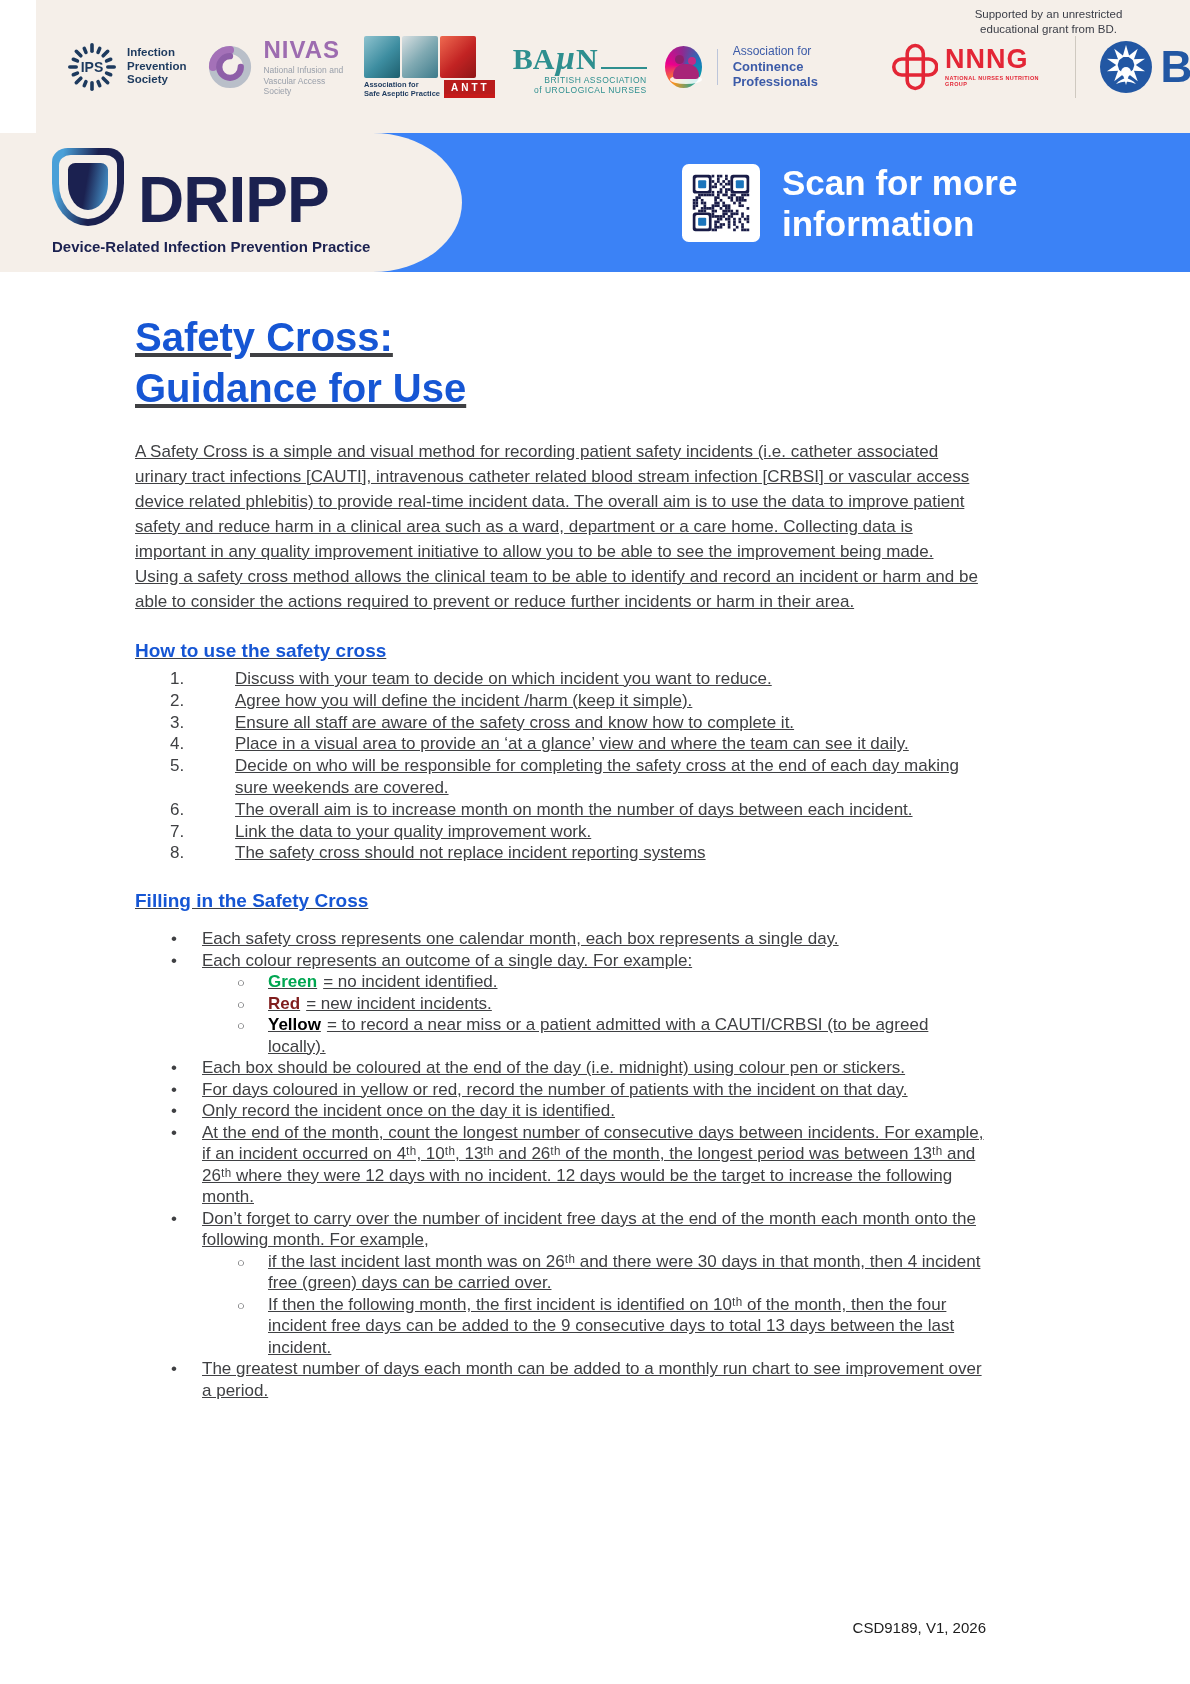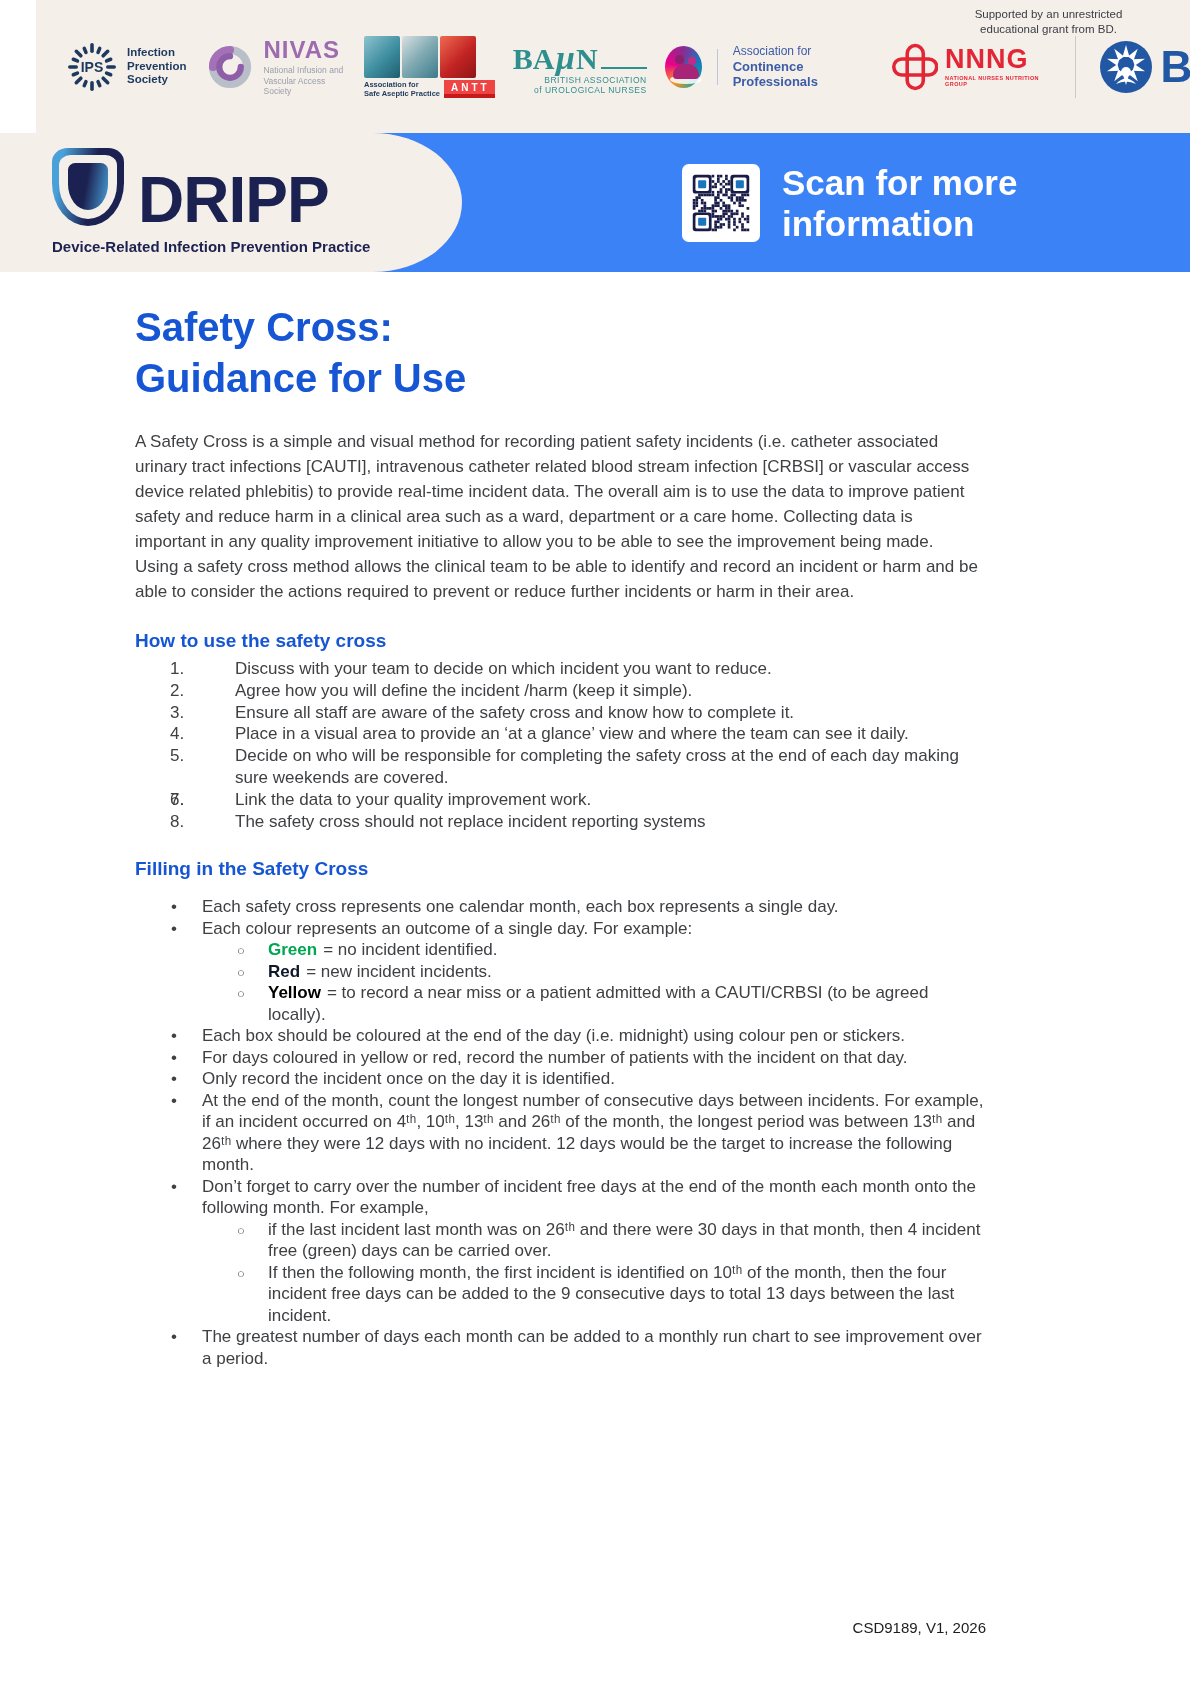--- a/index.html
+++ b/index.html
@@ -32,21 +32,21 @@
   
   .antt-block{ display:block; }
   .antt-photos{ display:flex; gap:2px; }
   .antt-photo{ width:36px; height:42px; border-radius:2px; }
   .antt-photo.p1{ background:linear-gradient(135deg,#8fc3cf 0%,#3d8da0 55%,#1d5f6e 100%); }
   .antt-photo.p2{ background:linear-gradient(135deg,#d9e0e2 0%,#7fa9b2 50%,#3c7a8a 100%); }
   .antt-photo.p3{ background:linear-gradient(135deg,#ef6a50 0%,#c22323 55%,#8f1616 100%); }
   .antt-bottom{ display:flex; align-items:flex-start; margin-top:2px; gap:4px; }
   .antt-caption{ font-size:7.5px; line-height:9px; font-weight:bold; color:#1d3a5e; white-space:nowrap; }
   .antt-badge{ display:inline-block; }
-  .antt-badge .badge-top{ background:#ef4444; color:#ffffff; font-size:10px; font-weight:bold;
+  .antt-badge .badge-top{ background:#b91c1c; color:#ffffff; font-size:10px; font-weight:bold;
      letter-spacing:3px; padding:2px 5px 1px 7px; }
   .antt-badge .badge-strip{ height:4px; background:#c61a1a; }
   
   .baun-text{ color:#2e8f8f; }
   .baun-name{ font-family:"Liberation Serif","DejaVu Serif",serif; font-weight:bold;
      font-size:30px; letter-spacing:0; display:flex; align-items:baseline; }
   .baun-script{ font-style:italic; font-size:34px; margin:0 1px; }
   .baun-swoosh{ display:inline-block; width:46px; height:2px; background:#2e8f8f; margin-left:3px; margin-bottom:6px; }
   .baun-sub{ font-size:8.5px; line-height:10px; letter-spacing:0.5px; text-align:right; margin-top:-2px; }
   
@@ -83,36 +83,36 @@
      border-radius:18% 18% 50% 50% / 14% 14% 55% 55%; }
   .dripp-wordmark{ font-size:64px; line-height:64px; font-weight:800; letter-spacing:-1px; color:#1b2150;
      transform:translateY(6px); }
   .dripp-tagline{ margin-top:12px; font-size:15px; font-weight:bold; color:#1b2150; }
   .banner-right{ position:absolute; left:682px; top:50%; transform:translateY(-50%);
      display:flex; align-items:center; gap:22px; }
   .qr{ width:78px; height:78px; }
   .scan-text{ color:#ffffff; font-size:35px; line-height:41px; font-weight:bold; }
 
   
-  .content{ position:relative; padding:30px 200px 0 135px; color:#3f4043; }
+  .content{ position:relative; padding:40px 200px 0 135px; color:#3f4043;text-decoration:underline; }
   .doc-title{ color:#1656d4; font-size:40px; line-height:51px; font-weight:bold; }
   .intro{ margin-top:25px; max-width:845px; font-size:17px; line-height:25px; }
   .sec-heading{ margin-top:25px; color:#1656d4; font-size:19px; line-height:24px; font-weight:bold; }
   ol.numbered{ list-style:none; margin-top:5px; font-size:17px; line-height:21.8px; }
   ol.numbered li{ position:relative; padding-left:100px; }
   ol.numbered .num{ position:absolute; left:35px; }
   ul.bullets{ list-style:none; margin-top:15px; font-size:17px; line-height:21.5px; }
   ul.bullets li{ position:relative; }
   ul.bullets li.b{ padding-left:67px; }
   ul.bullets li.b::before{ content:"•"; position:absolute; left:36px; }
   ul.bullets li.sub{ padding-left:133px; }
   ul.bullets li.sub::before{ content:"○"; position:absolute; left:102px; font-size:13px; top:1px; }
   .lead{ font-weight:bold; margin-right:6px; }
   .lead.green{ color:#00a651; }
-  .lead.red{ color:#0f172a; }
+  .lead.red{ color:#7f1d1d; }
   .lead.yellow{ color:#000000;text-align:right; }
   .doc-footer{ position:absolute; right:204px; bottom:48px; font-size:15px; color:#1c1c1c; }
 </style>
 </head>
 <body>
 
 <div class="page">
 
   <header class="top-strip">
     <div class="supported-note">Supported by an unrestricted educational grant from BD.</div>
@@ -460,21 +460,21 @@
 
     <p class="intro">A Safety Cross is a simple and visual method for recording patient safety incidents (i.e. catheter associated urinary tract infections [CAUTI], intravenous catheter related blood stream infection [CRBSI] or vascular access device related phlebitis) to provide real-time incident data. The overall aim is to use the data to improve patient safety and reduce harm in a clinical area such as a ward, department or a care home. Collecting data is important in any quality improvement initiative to allow you to be able to see the improvement being made. Using a safety cross method allows the clinical team to be able to identify and record an incident or harm and be able to consider the actions required to prevent or reduce further incidents or harm in their area.</p>
 
     <h2 class="sec-heading">How to use the safety cross</h2>
     <ol class="numbered">
       <li><span class="num">1.</span><span>Discuss with your team to decide on which incident you want to reduce.</span></li>
       <li><span class="num">2.</span><span>Agree how you will define the incident /harm (keep it simple).</span></li>
       <li><span class="num">3.</span><span>Ensure all staff are aware of the safety cross and know how to complete it.</span></li>
       <li><span class="num">4.</span><span>Place in a visual area to provide an ‘at a glance’ view and where the team can see it daily.</span></li>
       <li><span class="num">5.</span><span>Decide on who will be responsible for completing the safety cross at the end of each day making sure weekends are covered.</span></li>
-      <li><span class="num">6.</span></li>
+      <li><span class="num">6.</span><span>The overall aim is to increase month on month the number of days between each incident.</span></li>
       <li><span class="num">7.</span><span>Link the data to your quality improvement work.</span></li>
       <li><span class="num">8.</span><span>The safety cross should not replace incident reporting systems</span></li>
     </ol>
 
     <h2 class="sec-heading">Filling in the Safety Cross</h2>
     <ul class="bullets">
       <li class="b"><span>Each safety cross represents one calendar month, each box represents a single day.</span></li>
       <li class="b"><span>Each colour represents an outcome of a single day. For example:</span></li>
       <li class="sub"><span class="lead green">Green</span><span>= no incident identified.</span></li>
       <li class="sub"><span class="lead red">Red</span><span>= new incident incidents.</span></li>

